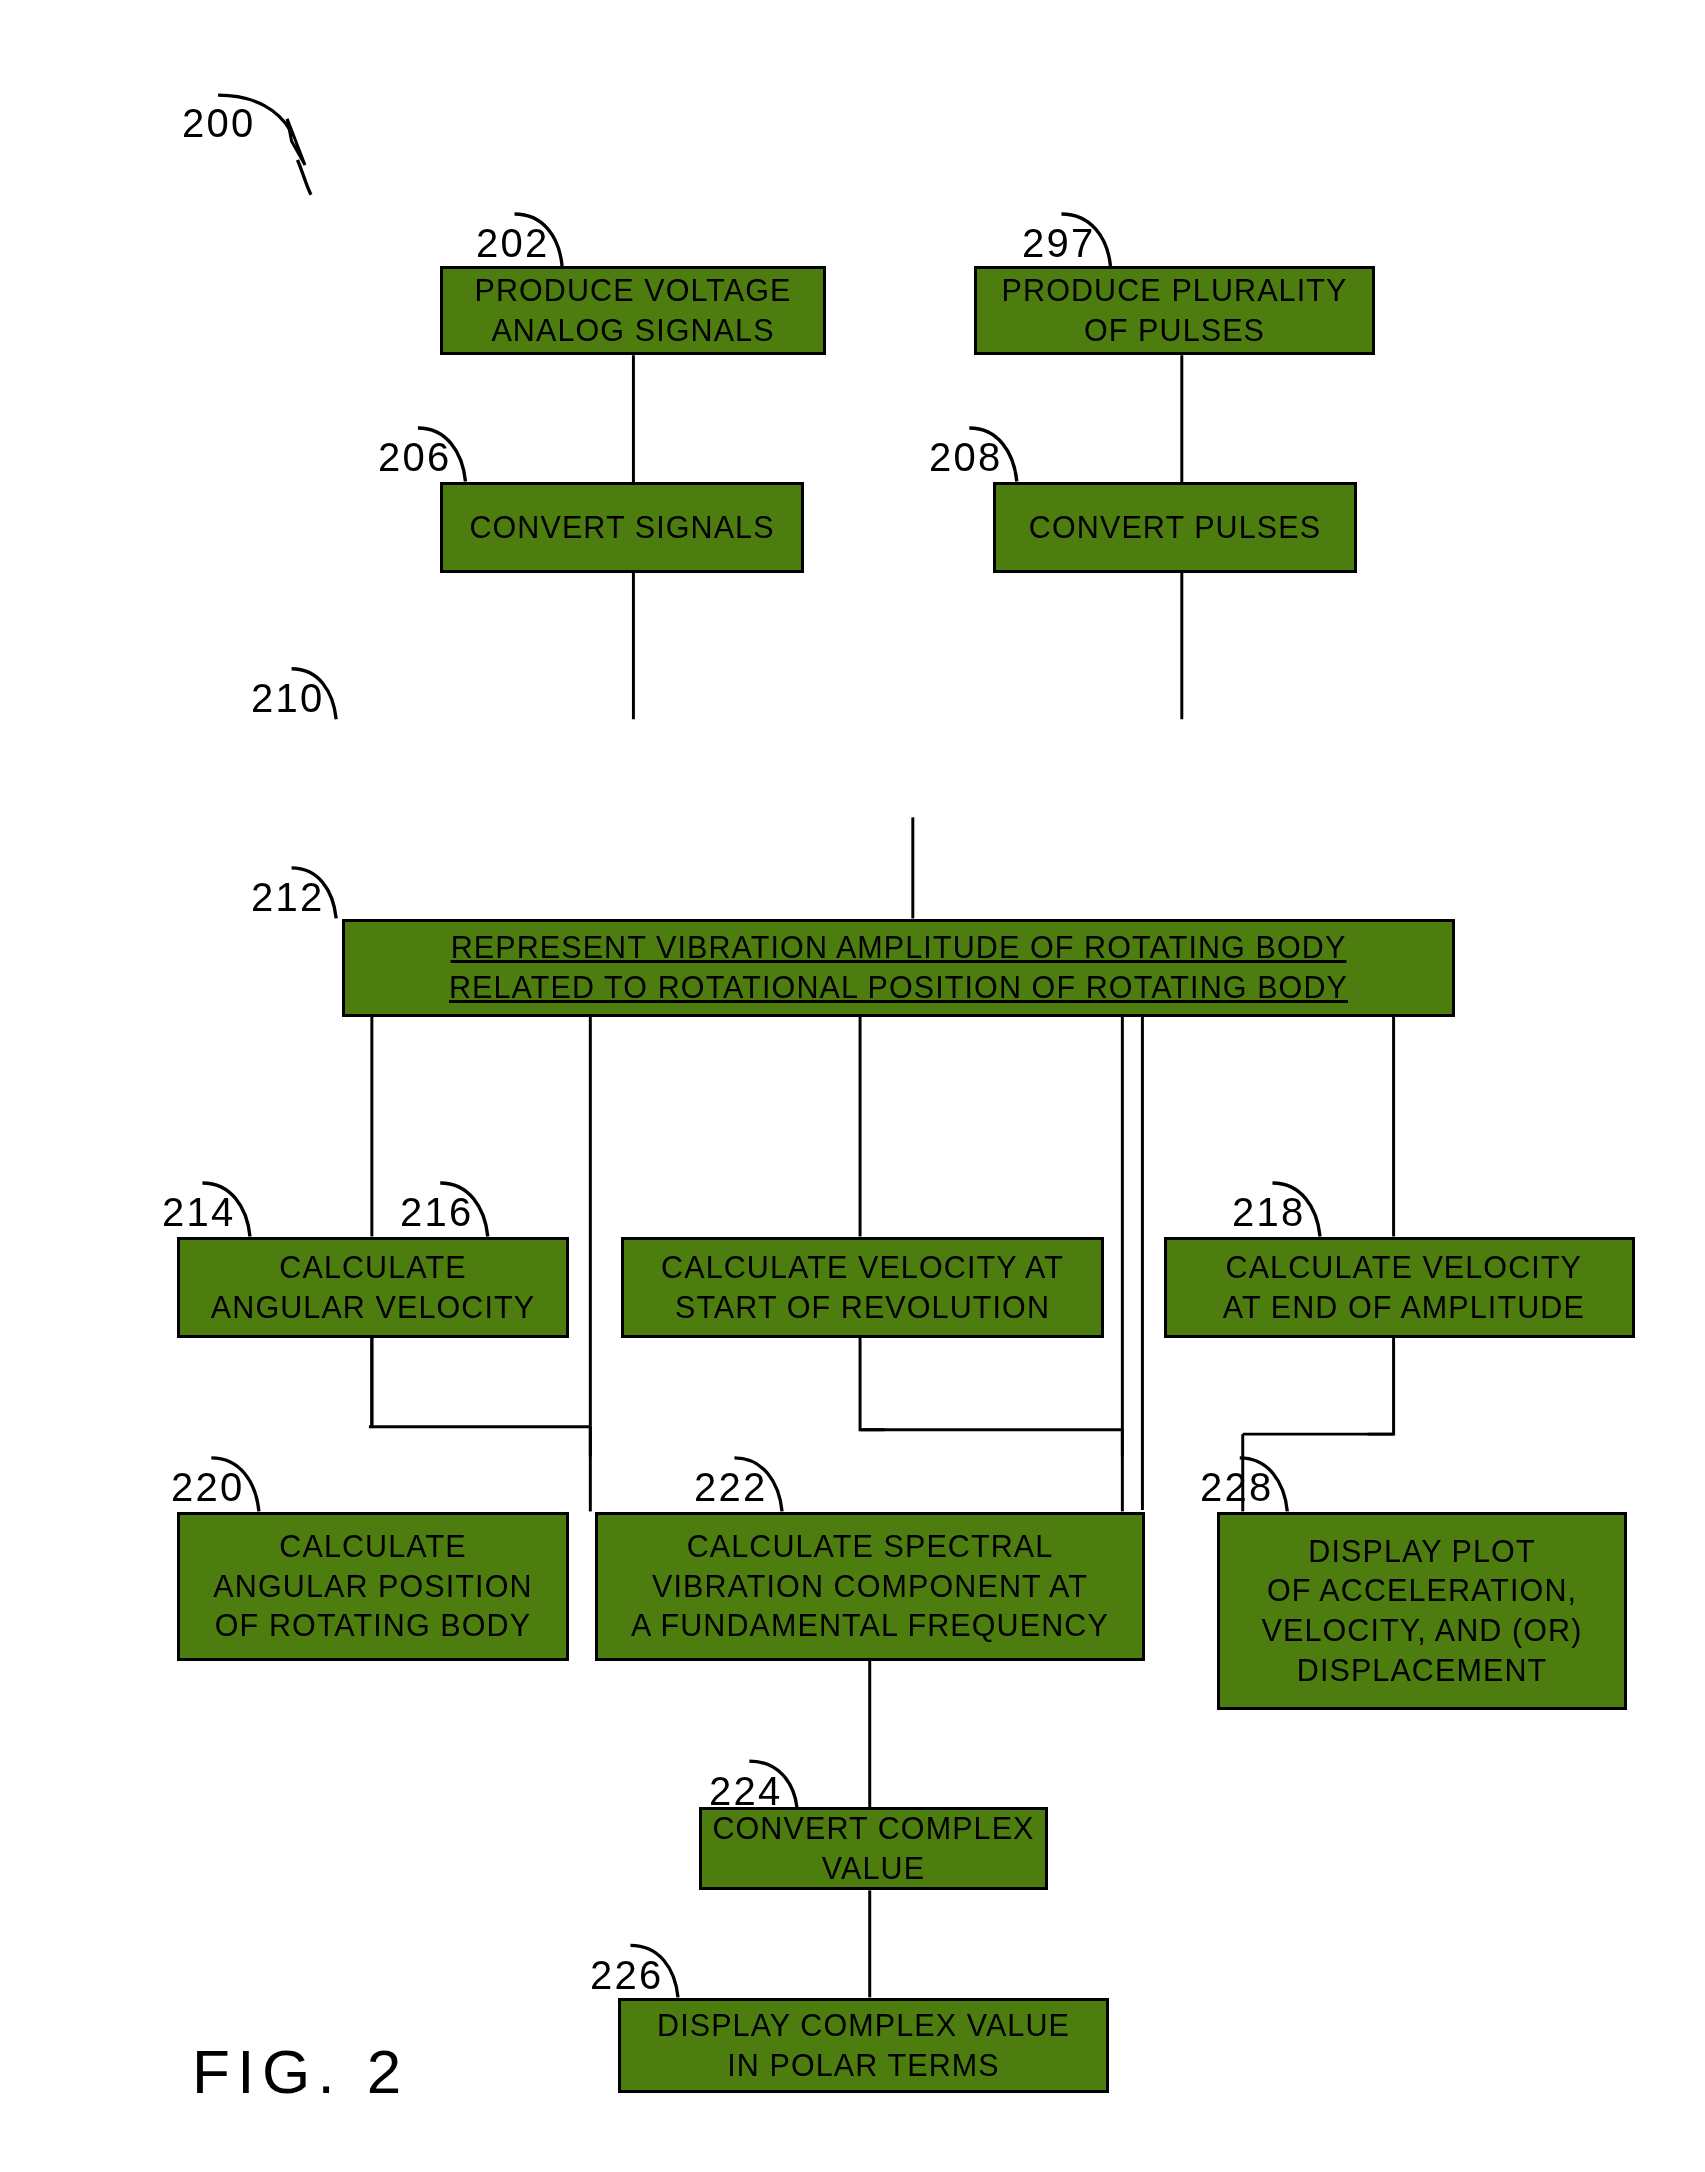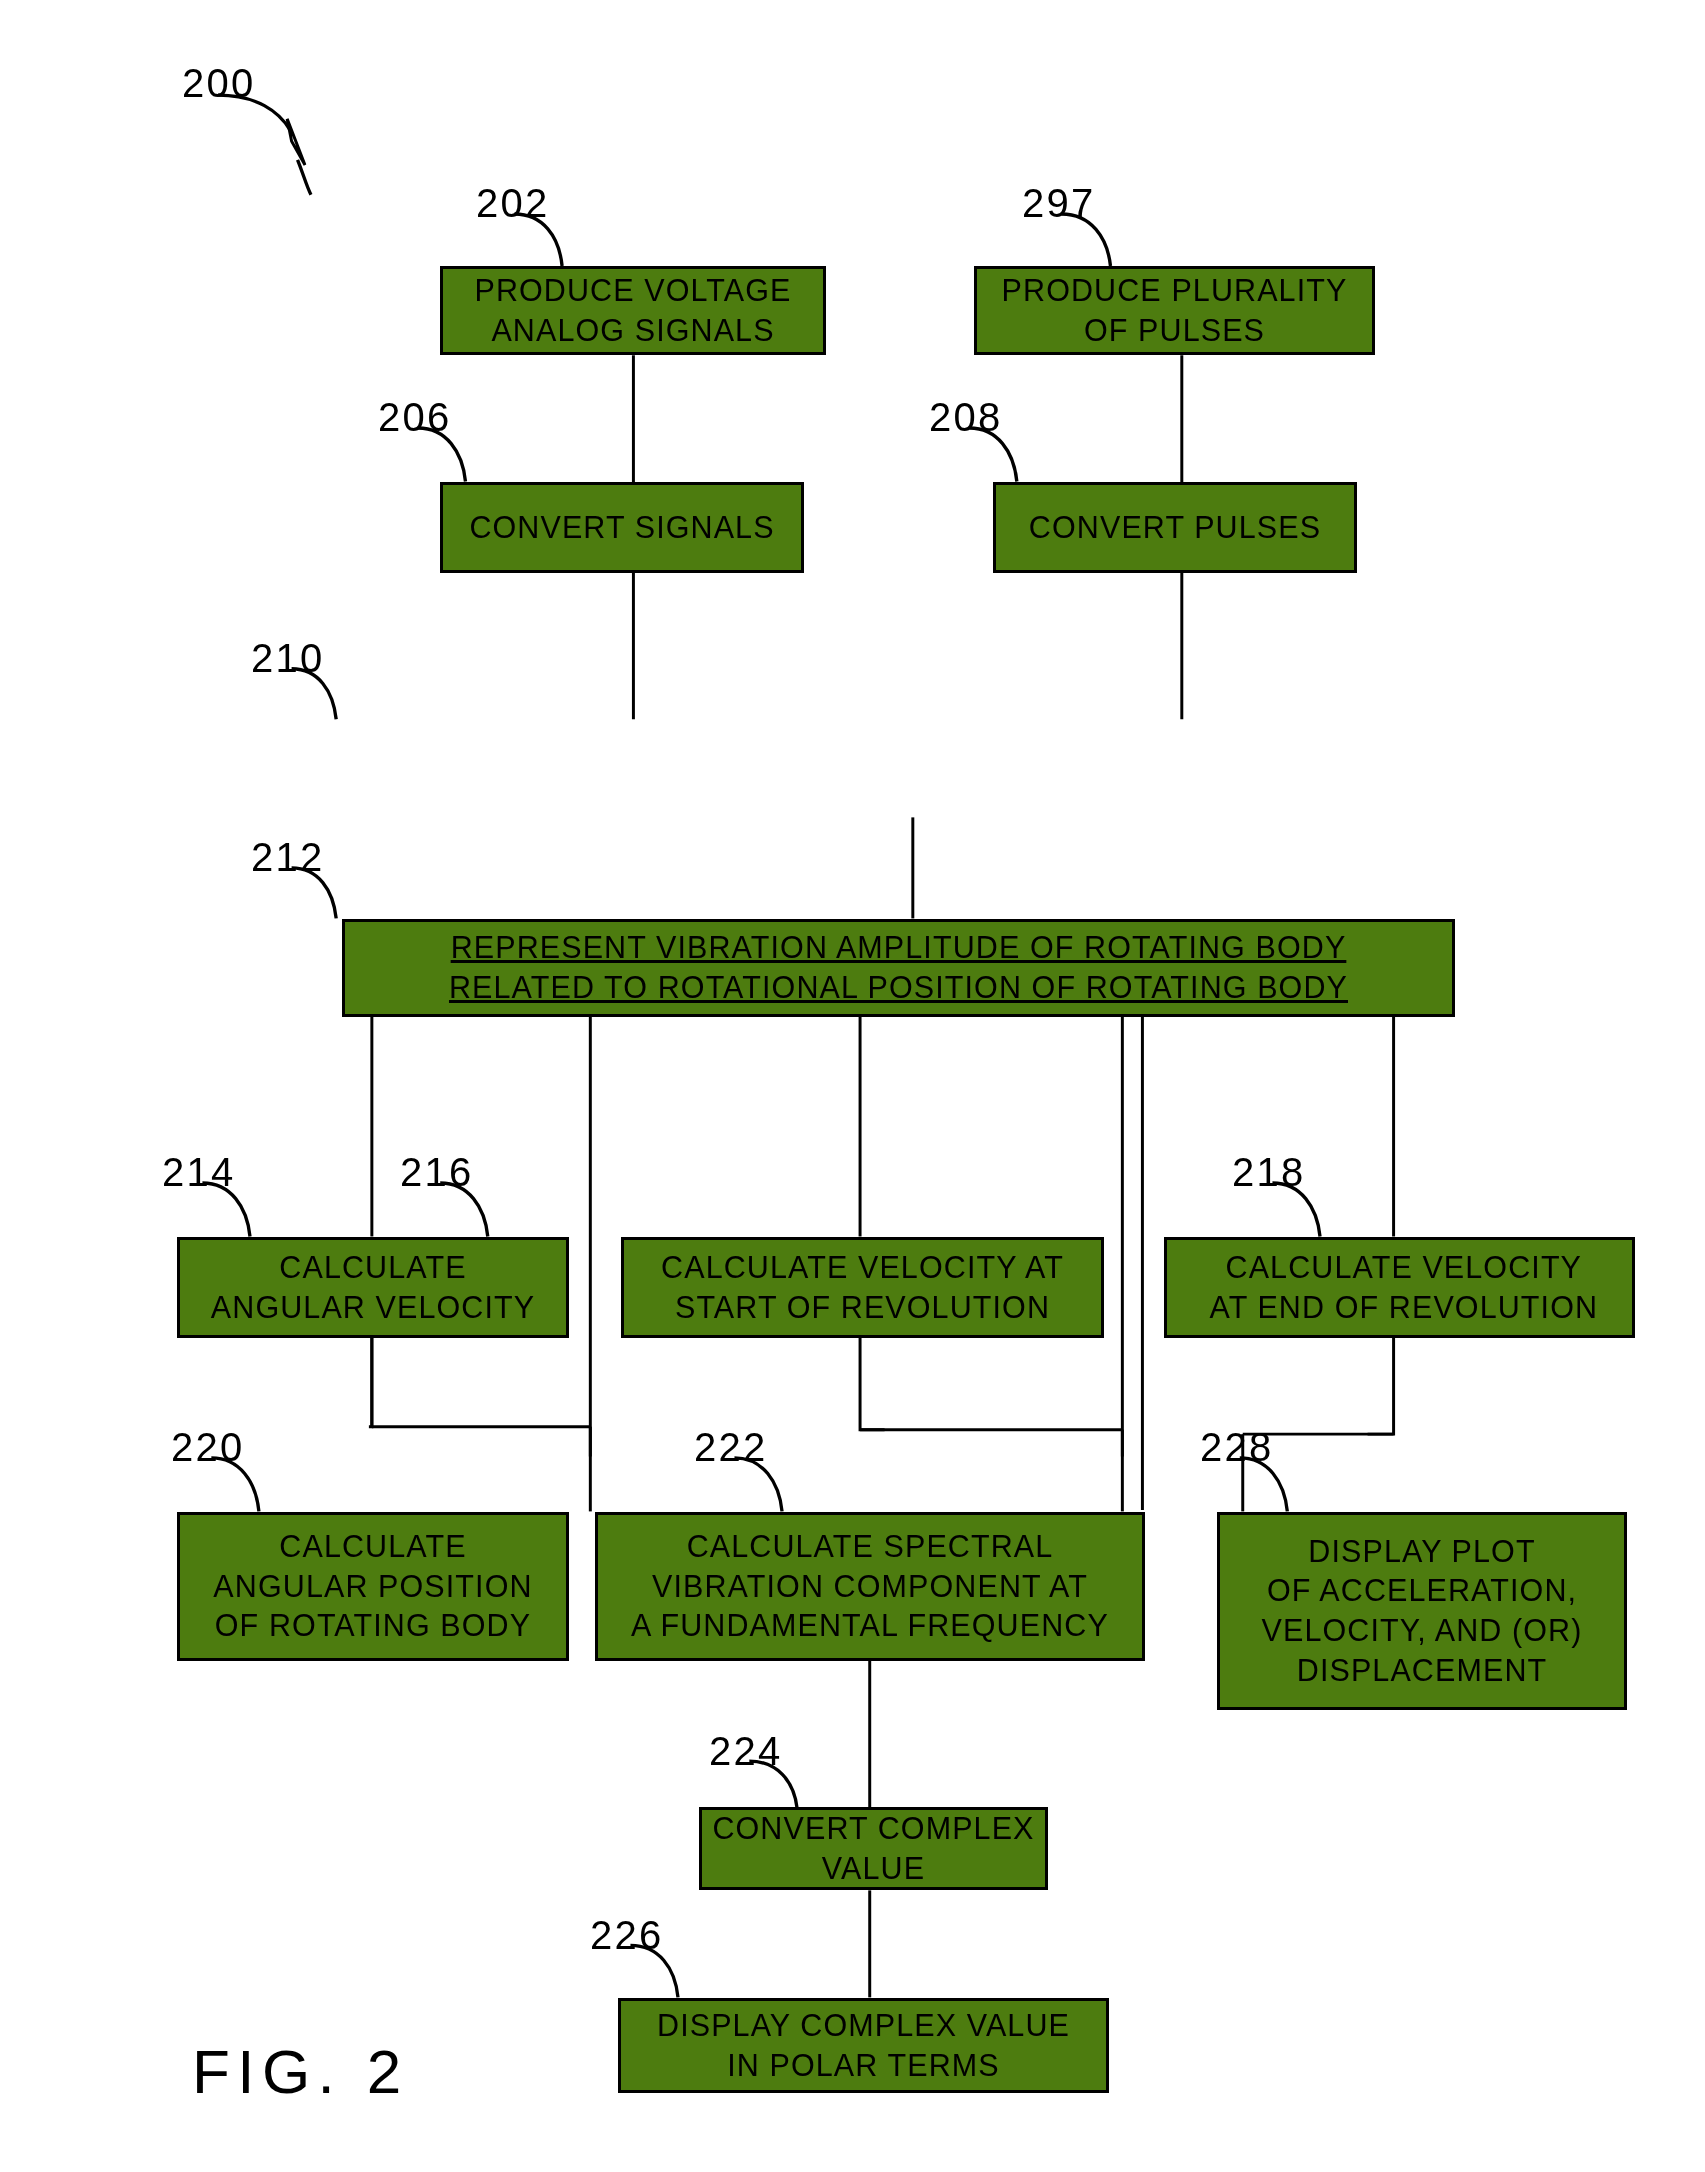--- a/index.html
+++ b/index.html
@@ -55,20 +55,21 @@
   .node .ln {
     display: block;
     white-space: nowrap;
   }
   .ref {
     position: absolute;
     font-size: 40px;
     letter-spacing: 2.2px;
     z-index: 4;
     white-space: nowrap;
+    margin-top: 40px;
   }
   .fig-label {
     position: absolute;
     font-size: 62px;
     letter-spacing: 7.4px;
     z-index: 4;
     white-space: nowrap;
   }
 </style>
 </head>
@@ -174,21 +175,21 @@
     <span class="ln">ANGULAR VELOCITY</span>
   </div>
 
   <div class="node" style="left:621px; top:1237px; width:483px; height:101px;">
     <span class="ln">CALCULATE VELOCITY AT</span>
     <span class="ln">START OF REVOLUTION</span>
   </div>
 
   <div class="node" style="left:1164px; top:1237px; width:471px; height:101px;padding-left:16px;">
     <span class="ln">CALCULATE VELOCITY</span>
-    <span class="ln">AT END OF REVOLUTION</span>
+    <span class="ln">AT END OF AMPLITUDE</span>
   </div>
 
   <div class="node" style="left:177px; top:1512px; width:392px; height:149px;">
     <span class="ln">CALCULATE</span>
     <span class="ln">ANGULAR POSITION</span>
     <span class="ln">OF ROTATING BODY</span>
   </div>
 
   <div class="node" style="left:595px; top:1512px; width:550px; height:149px;">
     <span class="ln">CALCULATE SPECTRAL</span>

